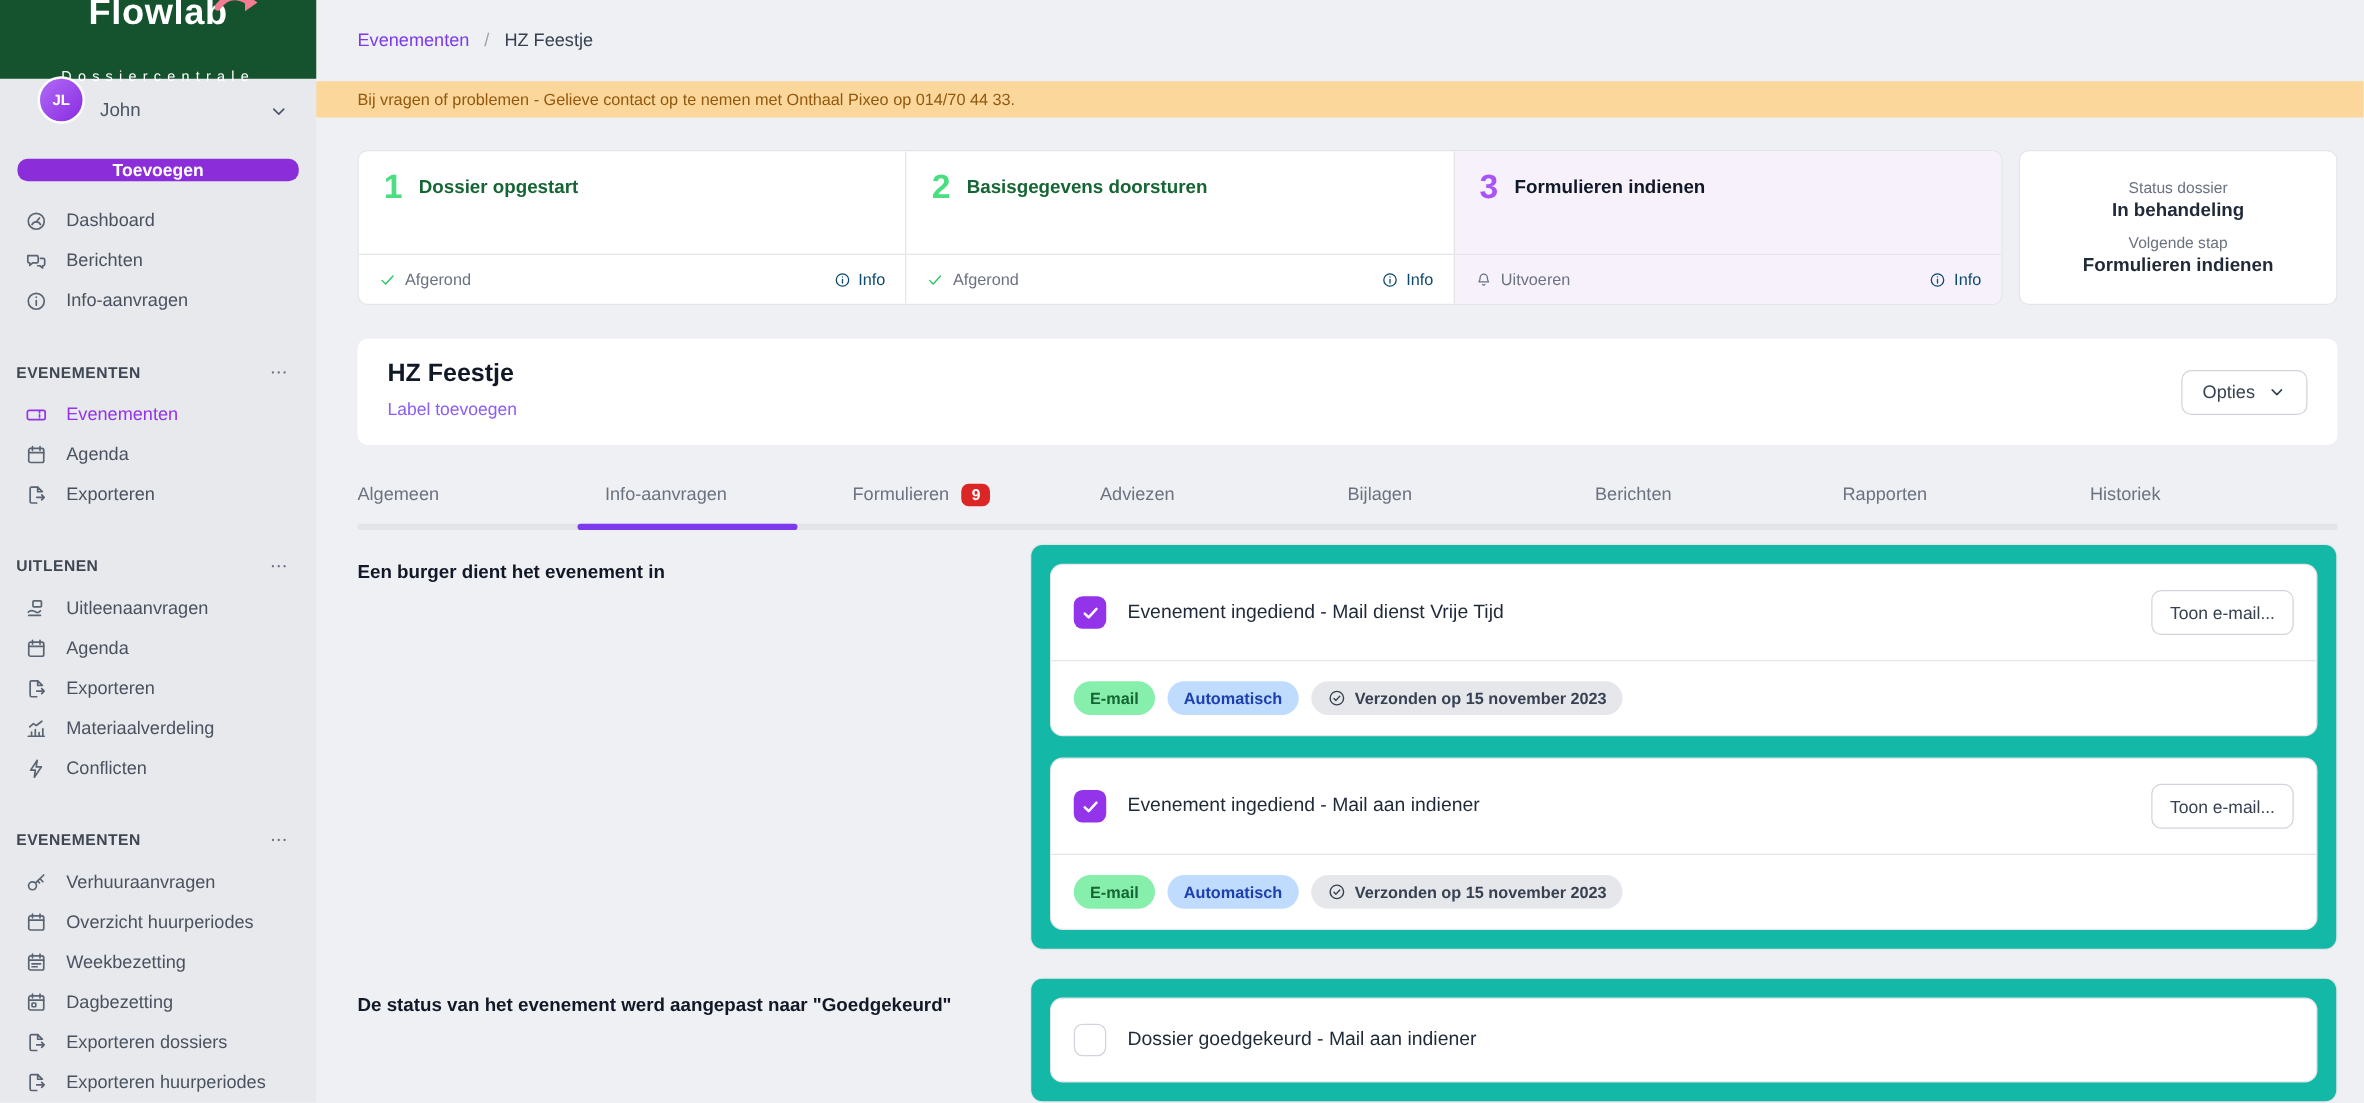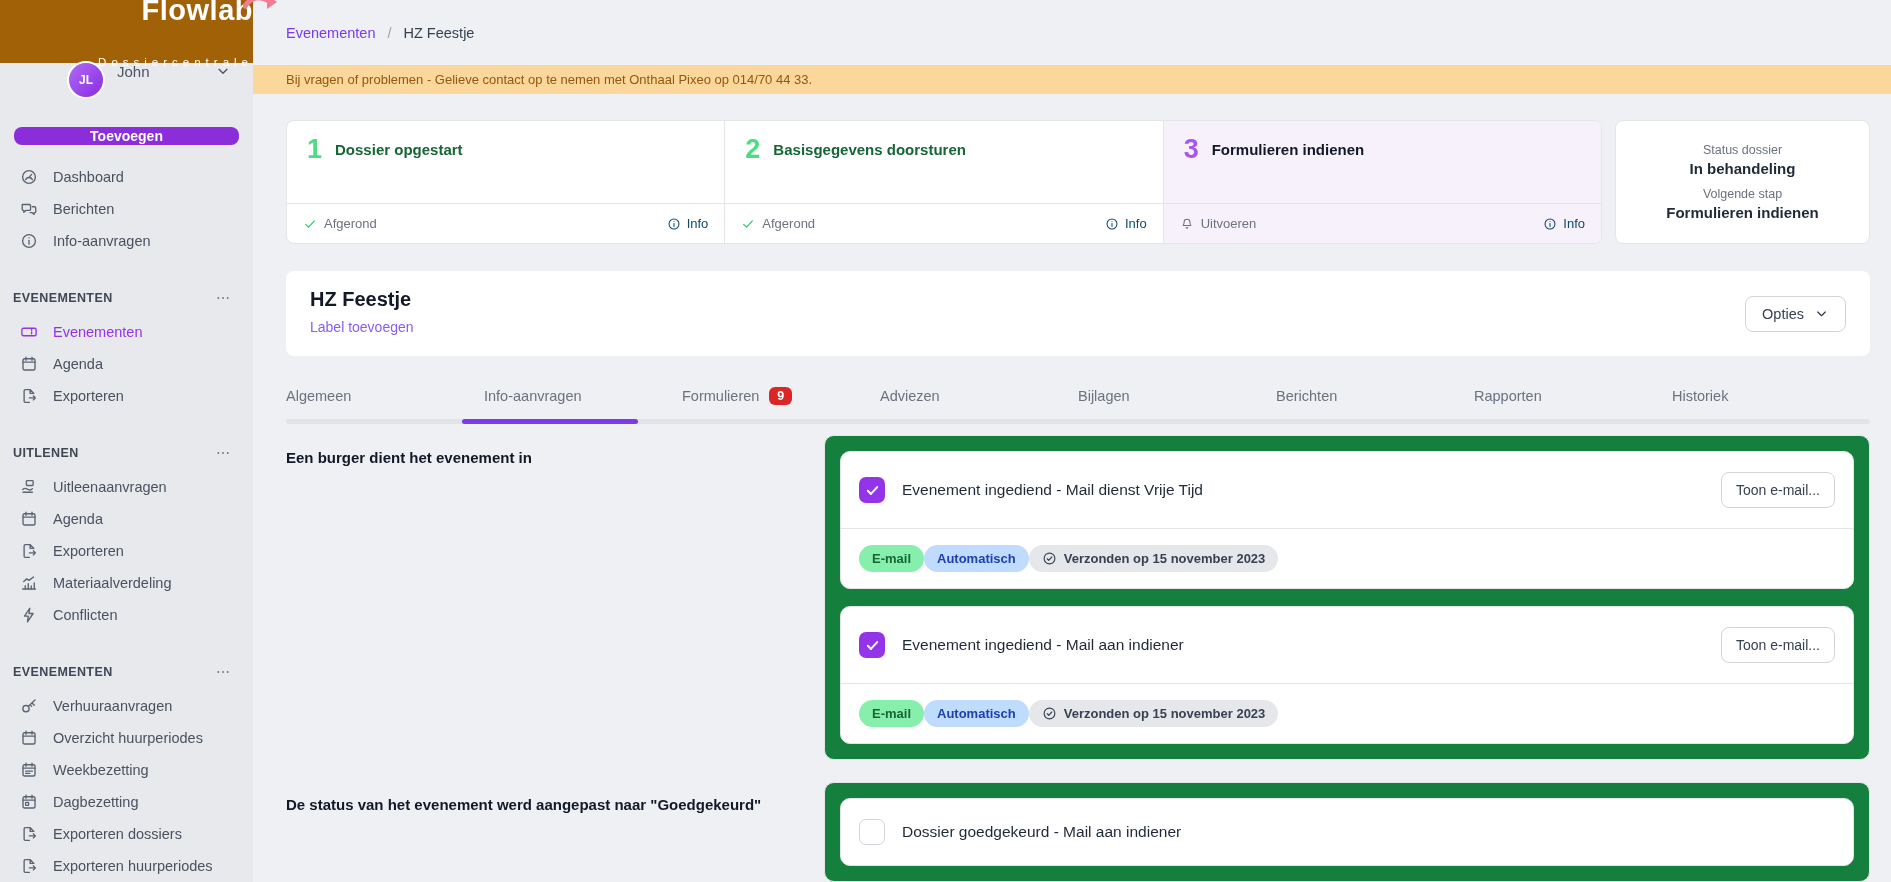--- a/index.html
+++ b/index.html
@@ -1,25 +1,25 @@
 <!DOCTYPE html>
 <html><head>
 <meta charset="utf-8">
 <style>
   * { margin:0; padding:0; box-sizing:border-box; }
   html,body { width:1891px; height:882px; overflow:hidden; }
   body { font-family:"Liberation Sans", sans-serif; background:#eef0f3; display:flex; color:#1f2937; }
 
   
   .sidebar { width:253px; min-width:253px; background:#e7e9ec; height:882px; display:flex; flex-direction:column; }
-  .logo { height:63px; background:#a16207; display:flex; flex-direction:column; align-items:flex-end; justify-content:center; color:#fff;gap:28px; }
+  .logo { height:63px; background:#14532d; display:flex; flex-direction:column; align-items:center; justify-content:center; color:#fff;gap:28px; }
   .logo-name { font-size:29px; font-weight:800; letter-spacing:.5px; line-height:1; position:relative; }
   .logo-arrow { position:absolute; right:-24px; top:-4px; }
   .logo-sub { font-size:11.5px; letter-spacing:5px; margin-top:3px; font-weight:400; }
-  .user-row { height:62px; padding:0 22px 0 32px; display:flex; align-items:flex-start; gap:14px;margin-left:37px; }
+  .user-row { height:62px; padding:0 22px 0 32px; display:flex; align-items:flex-end; gap:14px; }
   .avatar { width:34px; height:34px; border-radius:50%; background:linear-gradient(135deg,#b06bf5,#8a2be2); color:#fff; font-size:12px; font-weight:700; display:flex; align-items:center; justify-content:center; box-shadow:0 0 0 2px #fff; }
   .user-name { color:#4b5563; font-size:15px; }
   .user-chevron { margin-left:auto; color:#4b5563; display:flex; }
   .add-btn { margin:30px 14px 16px; height:35px; background:#8b2dd9; border:none; border-radius:8px; color:#fff; font-weight:700; font-size:14px; font-family:inherit; cursor:pointer; }
   .menu { flex:1; }
   .menu-item { display:flex; align-items:center; gap:15px; padding:7px 20px; color:#4a5260; font-size:14.5px; cursor:pointer; }
   .menu-item .mi-icon { width:18px; height:18px; display:flex; color:#5b6472; }
   .menu-item.active, .menu-item.active .mi-icon { color:#9333ea; }
   .menu-section { margin-top:29px; margin-bottom:6px; display:flex; align-items:center; justify-content:space-between; padding:4px 22px 4px 13px; color:#3f4754; font-size:12.5px; font-weight:700; letter-spacing:.4px; }
   .section-dots { color:#6b7280; cursor:pointer; font-size:15px; letter-spacing:1px; line-height:0; }
@@ -68,29 +68,29 @@
   .tab { flex:1; display:flex; align-items:center; justify-content:flex-start; gap:10px; padding:12px 0 14px; font-size:14.5px; color:#6b7280; cursor:pointer; }
   .tab.active { color:#7c3aed; font-weight:700; }
   .tab-badge { background:#dc2626; color:#fff; border-radius:6px; font-size:12.5px; padding:2px 8px; font-weight:600; }
   .tab-track { height:5px; background:#e2e4e8; border-radius:3px; position:relative; }
   .tab-track-active { position:absolute; top:0; height:5px; background:#7c3aed; border-radius:3px; }
 
   
   .flow-section { display:flex; margin-top:11px; }
   .flow-section + .flow-section { margin-top:22px; }
   .flow-heading { width:538px; min-width:538px; padding:14px 40px 0 0; font-size:15px; font-weight:700; color:#111827; }
-  .flow-container { flex:1; background:#15803d; border:1px solid #e3e5e9; border-radius:10px; padding:15px; display:flex; flex-direction:column; gap:17px; }
+  .flow-container { flex:1; background:#14b8a6; border:1px solid #e3e5e9; border-radius:10px; padding:15px; display:flex; flex-direction:column; gap:17px; }
   .flow-card { border:1px solid #e3e5e9; border-radius:10px; background:#fff; }
   .flow-card-head { display:flex; align-items:center; gap:17px; padding:20px 18px; }
   .checkbox { width:26px; height:26px; border-radius:7px; display:flex; align-items:center; justify-content:center; cursor:pointer; }
   .checkbox.checked { background:#9333ea; }
   .checkbox.unchecked { background:#fff; border:1px solid #d1d5db; }
   .flow-title { flex:1; font-size:15.5px; color:#1f2937; font-weight:500; }
   .action-btn { border:1px solid #d1d5db; border-radius:8px; background:#fff; padding:9px 14px; font-size:14px; color:#374151; font-family:inherit; cursor:pointer; }
-  .flow-card-foot { border-top:1px solid #e3e5e9; padding:16px 18px; display:flex; align-items:center; }
+  .flow-card-foot { border-top:1px solid #e3e5e9; padding:16px 18px; display:flex; align-items:center; gap:10px; }
   .pill { border-radius:999px; font-size:13px; font-weight:700; padding:6px 13px; display:flex; align-items:center; gap:7px; }
   .pill.green { background:#86efac; color:#166534; }
   .pill.blue  { background:#bfdbfe; color:#1e40af; }
   .pill.gray  { background:#e5e7eb; color:#374151; }
   .pill .pill-icon { display:flex; }
 </style>
 </head>
 <body>
 
 <aside class="sidebar">

